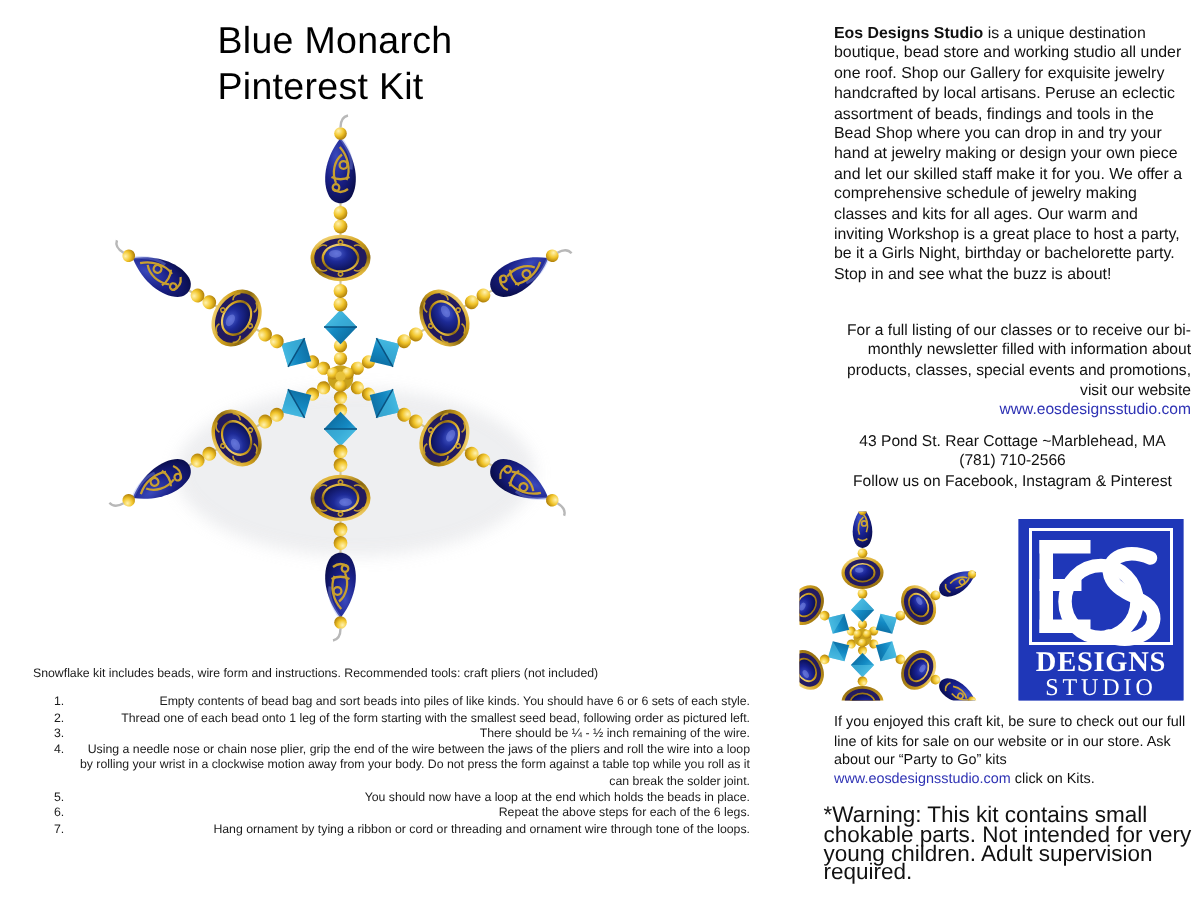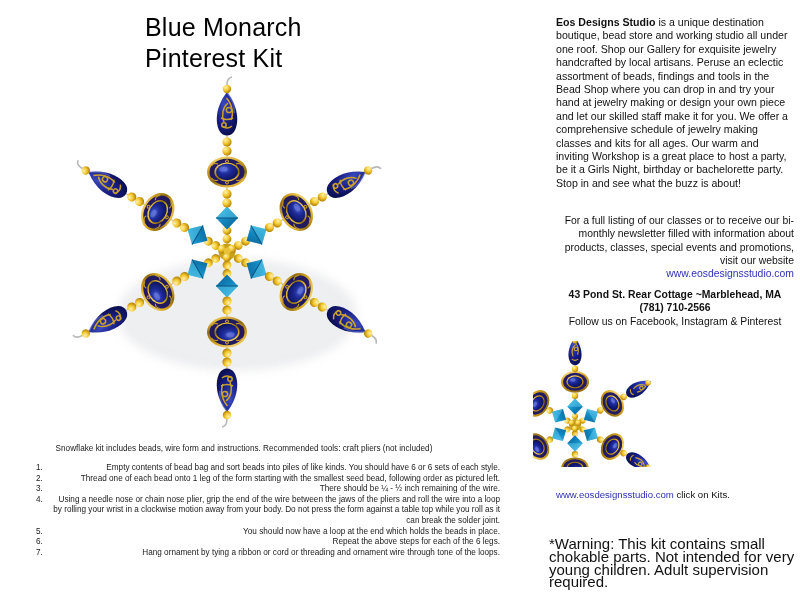--- a/index.html
+++ b/index.html
@@ -40,27 +40,26 @@
     left: 22px;
     top: 70px;
     width: 420px;
     height: 360px;
   }
   .snowflake-photo svg { display: block; width: 100%; height: 100%; }
 
   
   .kit-contents {
     position: absolute;
-    left: 9px;
+    left: 22px;
     top: 443px;
     width: 470px;
     font-size: 8.2px;
     line-height: 11px;
     color: #1a1a1a;
-    text-align: center;
   }
   .steps {
     position: absolute;
     left: 22px;
     top: 463px;
     width: 478px;
     font-size: 8.2px;
     line-height: 10.6px;
     color: #1a1a1a;
   }
@@ -107,21 +106,21 @@
     position: absolute;
     left: 550px;
     top: 288px;
     width: 250px;
     text-align: center;
     font-size: 10.4px;
     line-height: 13.4px;
     color: #111111;
   }
   .contact .addr,
-  .contact .phone { font-weight: bold; }
+  .contact .phone { font-weight: normal; }
 
   
   .mini-photo {
     position: absolute;
     left: 533px;
     top: 341px;
     width: 136px;
     height: 126px;
   }
   .mini-photo svg { display: block; width: 100%; height: 100%; }
@@ -389,21 +388,42 @@
         <use href="#mleg" transform="rotate(240)"></use>
         <use href="#mleg" transform="rotate(300)"></use>
         <circle cx="0" cy="0" r="5.6" fill="#c9a21c"></circle>
         <circle cx="-3" cy="-2" r="2.6" fill="url(#mSeed)"></circle>
         <circle cx="3" cy="-2" r="2.6" fill="url(#mSeed)"></circle>
         <circle cx="0" cy="3.4" r="2.6" fill="url(#mSeed)"></circle>
       </g>
     </svg>
   </div>
 
+  <div class="logo">
+    <svg viewBox="0 0 110 121" xmlns="http://www.w3.org/2000/svg" role="img">
+      <rect x="0" y="0" width="110" height="121" fill="#1f37b8"></rect>
+
+      <rect x="8" y="7" width="94" height="76" fill="none" stroke="#ffffff" stroke-width="2"></rect>
+
+      <g fill="#ffffff">
+        <rect x="14" y="14" width="9" height="62"></rect>
+        <rect x="14" y="14" width="34" height="9"></rect>
+        <rect x="14" y="40" width="28" height="8"></rect>
+        <rect x="14" y="67" width="34" height="9"></rect>
+      </g>
+
+      <circle cx="55" cy="55" r="24" fill="none" stroke="#ffffff" stroke-width="9"></circle>
+
+      <path d="M 88 26 C 70 18 56 28 62 40 C 68 52 88 52 90 64 C 92 77 74 84 60 78" fill="none" stroke="#ffffff" stroke-width="9" stroke-linecap="round"></path>
+
+      <text x="55" y="101" text-anchor="middle" font-family="'Liberation Serif', serif" font-size="19" font-weight="bold" letter-spacing="0.5" fill="#ffffff">DESIGNS</text>
+      <text x="55" y="117" text-anchor="middle" font-family="'Liberation Serif', serif" font-size="16" letter-spacing="2.6" fill="#ffffff">STUDIO</text>
+    </svg>
+  </div>
 
   <div class="kits-blurb">
-    <br>
+    <span>If you enjoyed this craft kit, be sure to check out our full line of kits for sale on our website or in our store.  Ask about our “Party to Go” kits</span><br>
     <span class="weblink">www.eosdesignsstudio.com</span><span>  click on Kits.</span>
   </div>
 
   <div class="warning">*Warning:  This kit contains small chokable parts.  Not intended for very young children.  Adult supervision required.</div>
 
 </div>
 
 </body></html>

